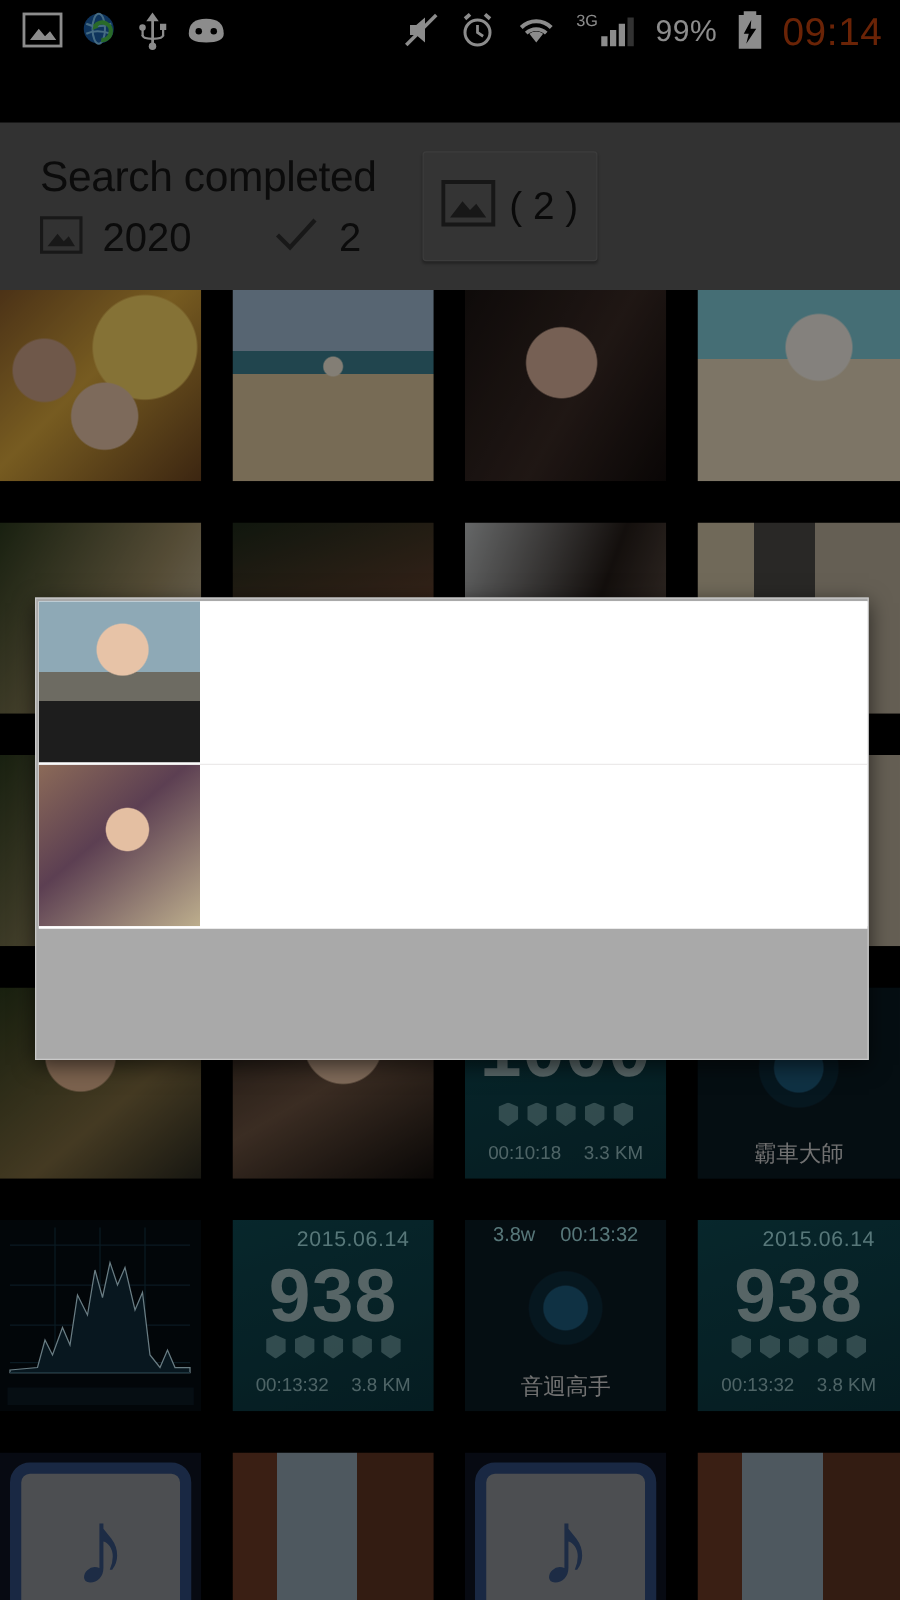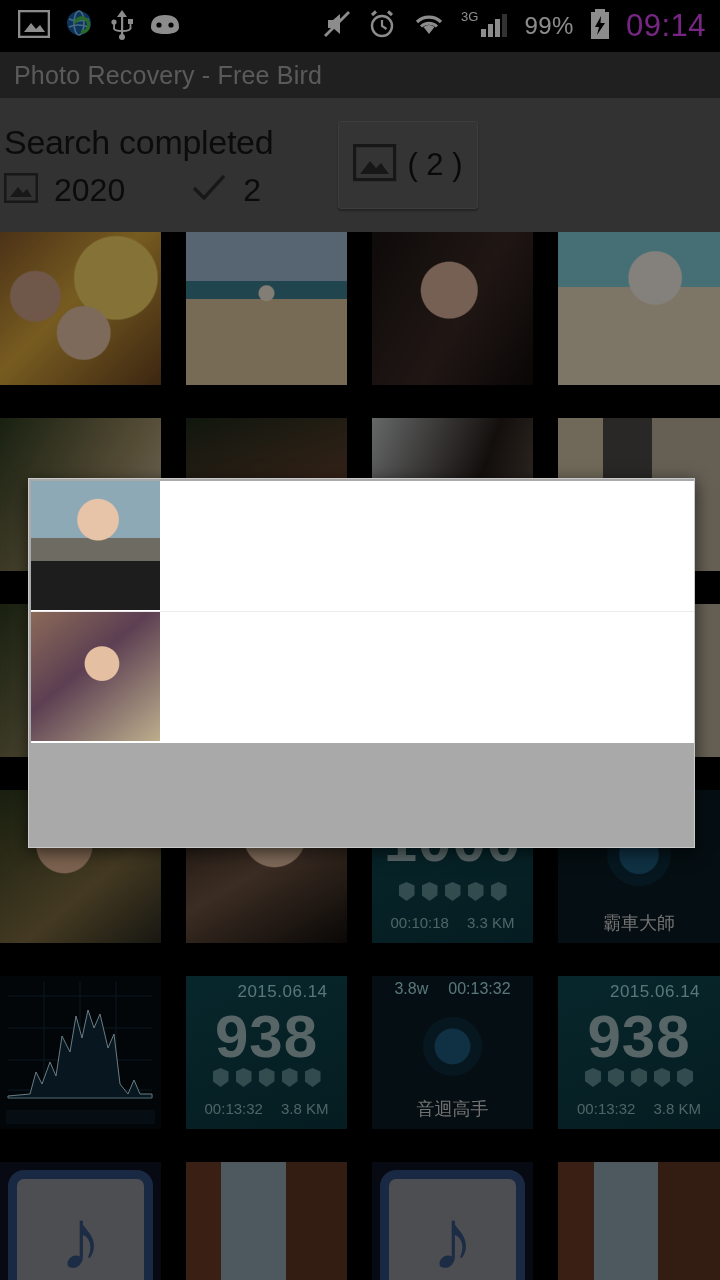--- a/index.html
+++ b/index.html
@@ -13,36 +13,36 @@
 
   
   #statusbar {
     position:absolute; left:0; top:0; width:720px; height:52px;
     background:#000; display:flex; align-items:center;
   }
   .sb-left { display:flex; align-items:center; gap:14px; padding-left:18px; }
   .sb-right { display:flex; align-items:center; gap:15px; margin-left:auto; padding-right:14px; }
   .sb-ico { display:block; }
   .sb-text { color:#fff; font-size:24px; letter-spacing:.5px; font-weight:400; }
-  .sb-clock { color:#d946ef; font-size:31px; letter-spacing:.5px; }
+  .sb-clock { color:#c2410c; font-size:31px; letter-spacing:.5px; }
 
   
   #titlebar {
     position:absolute; left:0; top:52px; width:720px; height:46px;
     background:#3b3b3b; display:flex; align-items:center;
   }
   #titlebar .ttl { color:#a5a5a5; font-size:25px; padding-left:14px; letter-spacing:.2px; }
 
   
   #actionbar {
     position:absolute; left:0; top:98px; width:720px; height:134px;
     background:#5b5b5b;
     display:flex; align-items:center;
   }
-  #summary { padding-left:4px; width:330px; }
+  #summary { padding-left:32px; width:330px; }
   #summary .headline { color:#141414; font-size:34px; line-height:40px; letter-spacing:-.3px; }
   #summary .counts { display:flex; align-items:center; margin-top:10px; gap:0; }
   #summary .cnt { color:#141414; font-size:32px; margin-left:16px; }
   #summary .gap { width:66px; }
 
   .abtn {
     background:#5f5f5f;
     border:1px solid #6e6e6e;
     border-radius:3px;
     height:88px;
@@ -232,23 +232,20 @@
           <rect x="6" y="1" width="10" height="3" fill="#fff"></rect>
           <rect x="2" y="4" width="18" height="27" fill="#fff"></rect>
           <path d="M12 8 L6 19 h4 l-2 8 l8 -12 h-4.5 z" fill="#000"></path>
         </svg>
       </span>
 
       <span class="sb-clock">09:14</span>
     </div>
   </div>
 
-  <div id="titlebar">
-    <span class="ttl">Photo Recovery - Free Bird</span>
-  </div>
 
   <div id="actionbar">
 
     <div id="summary">
       <div class="headline">Search completed</div>
       <div class="counts">
         <span>
           <svg width="34" height="30" viewBox="0 0 34 30">
             <rect x="1" y="1" width="32" height="28" fill="none" stroke="#2d2d2d" stroke-width="3"></rect>
             <path d="M6 24 L14 14 L19 20 L23 16 L28 24 Z" fill="#2d2d2d"></path>

